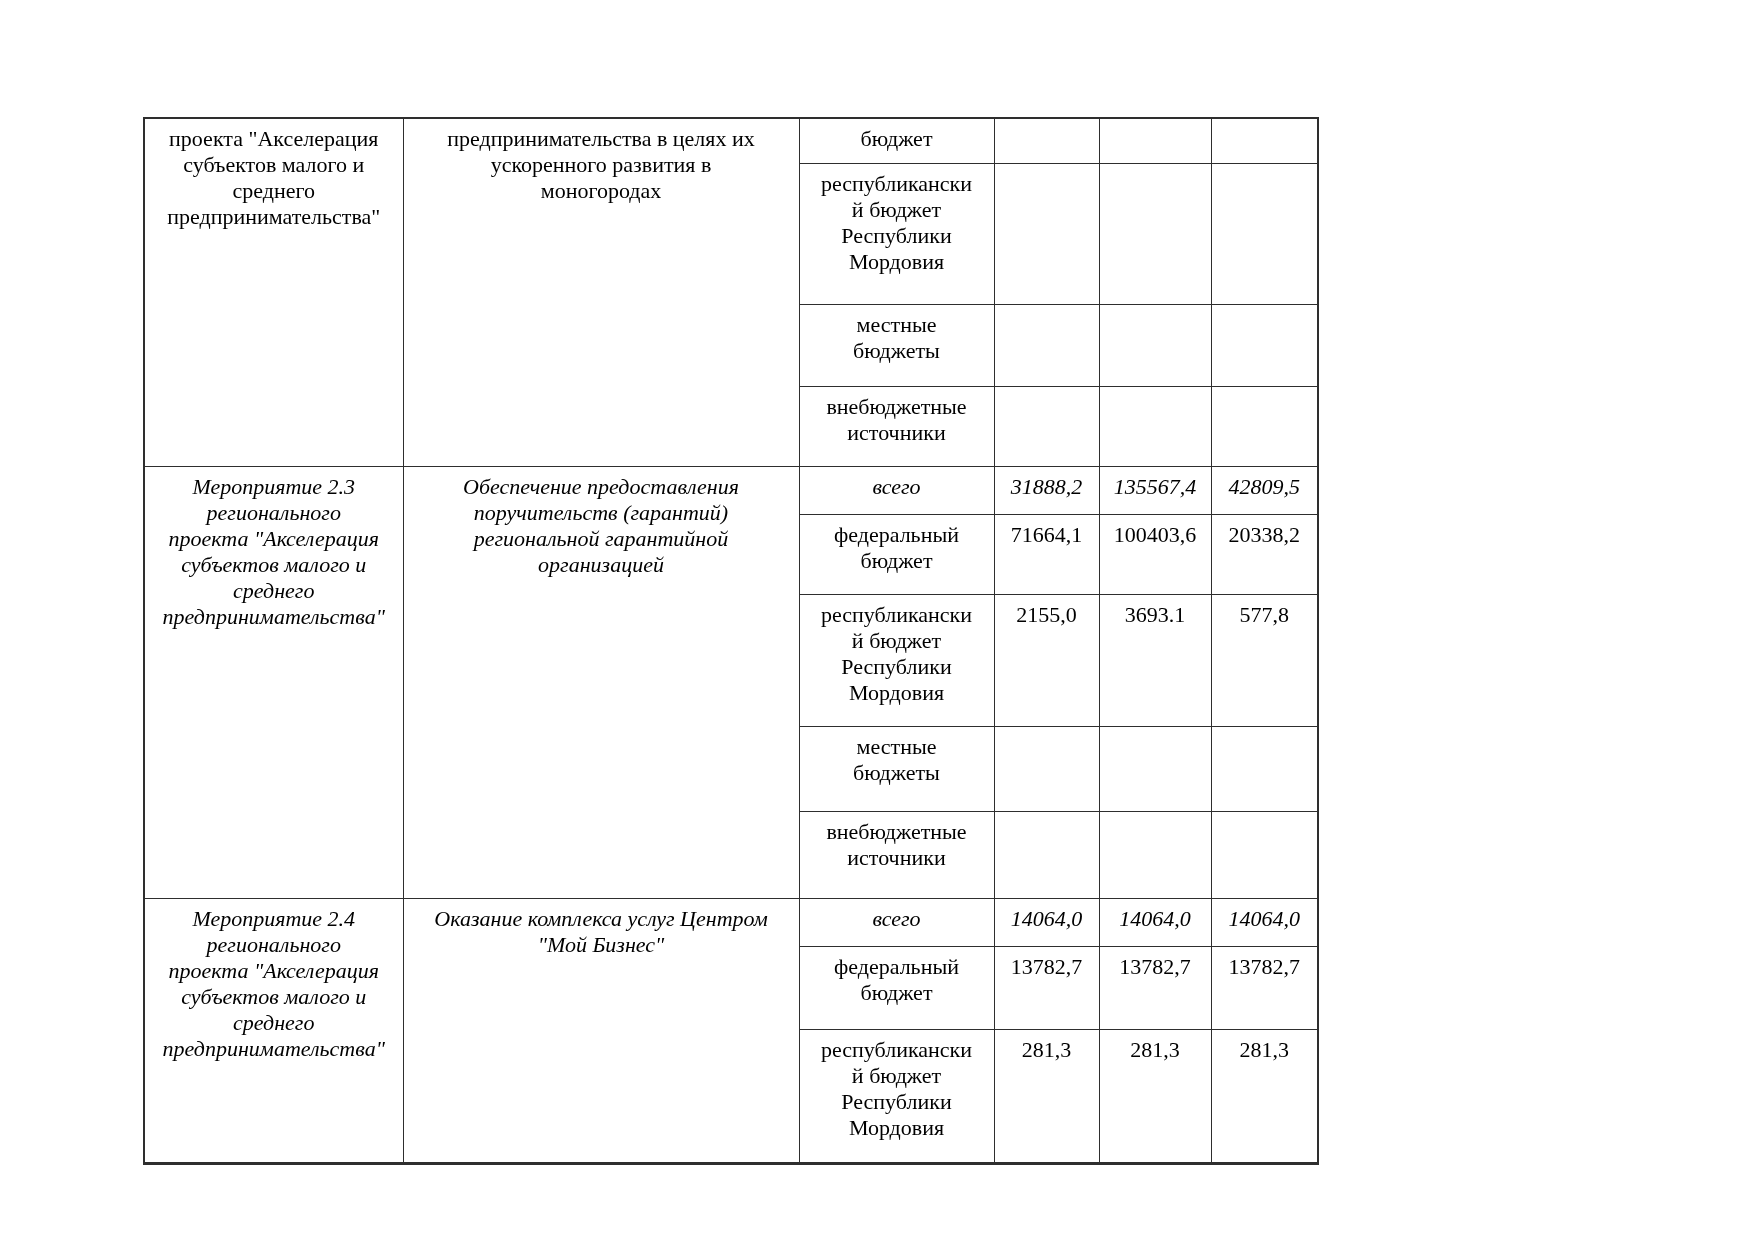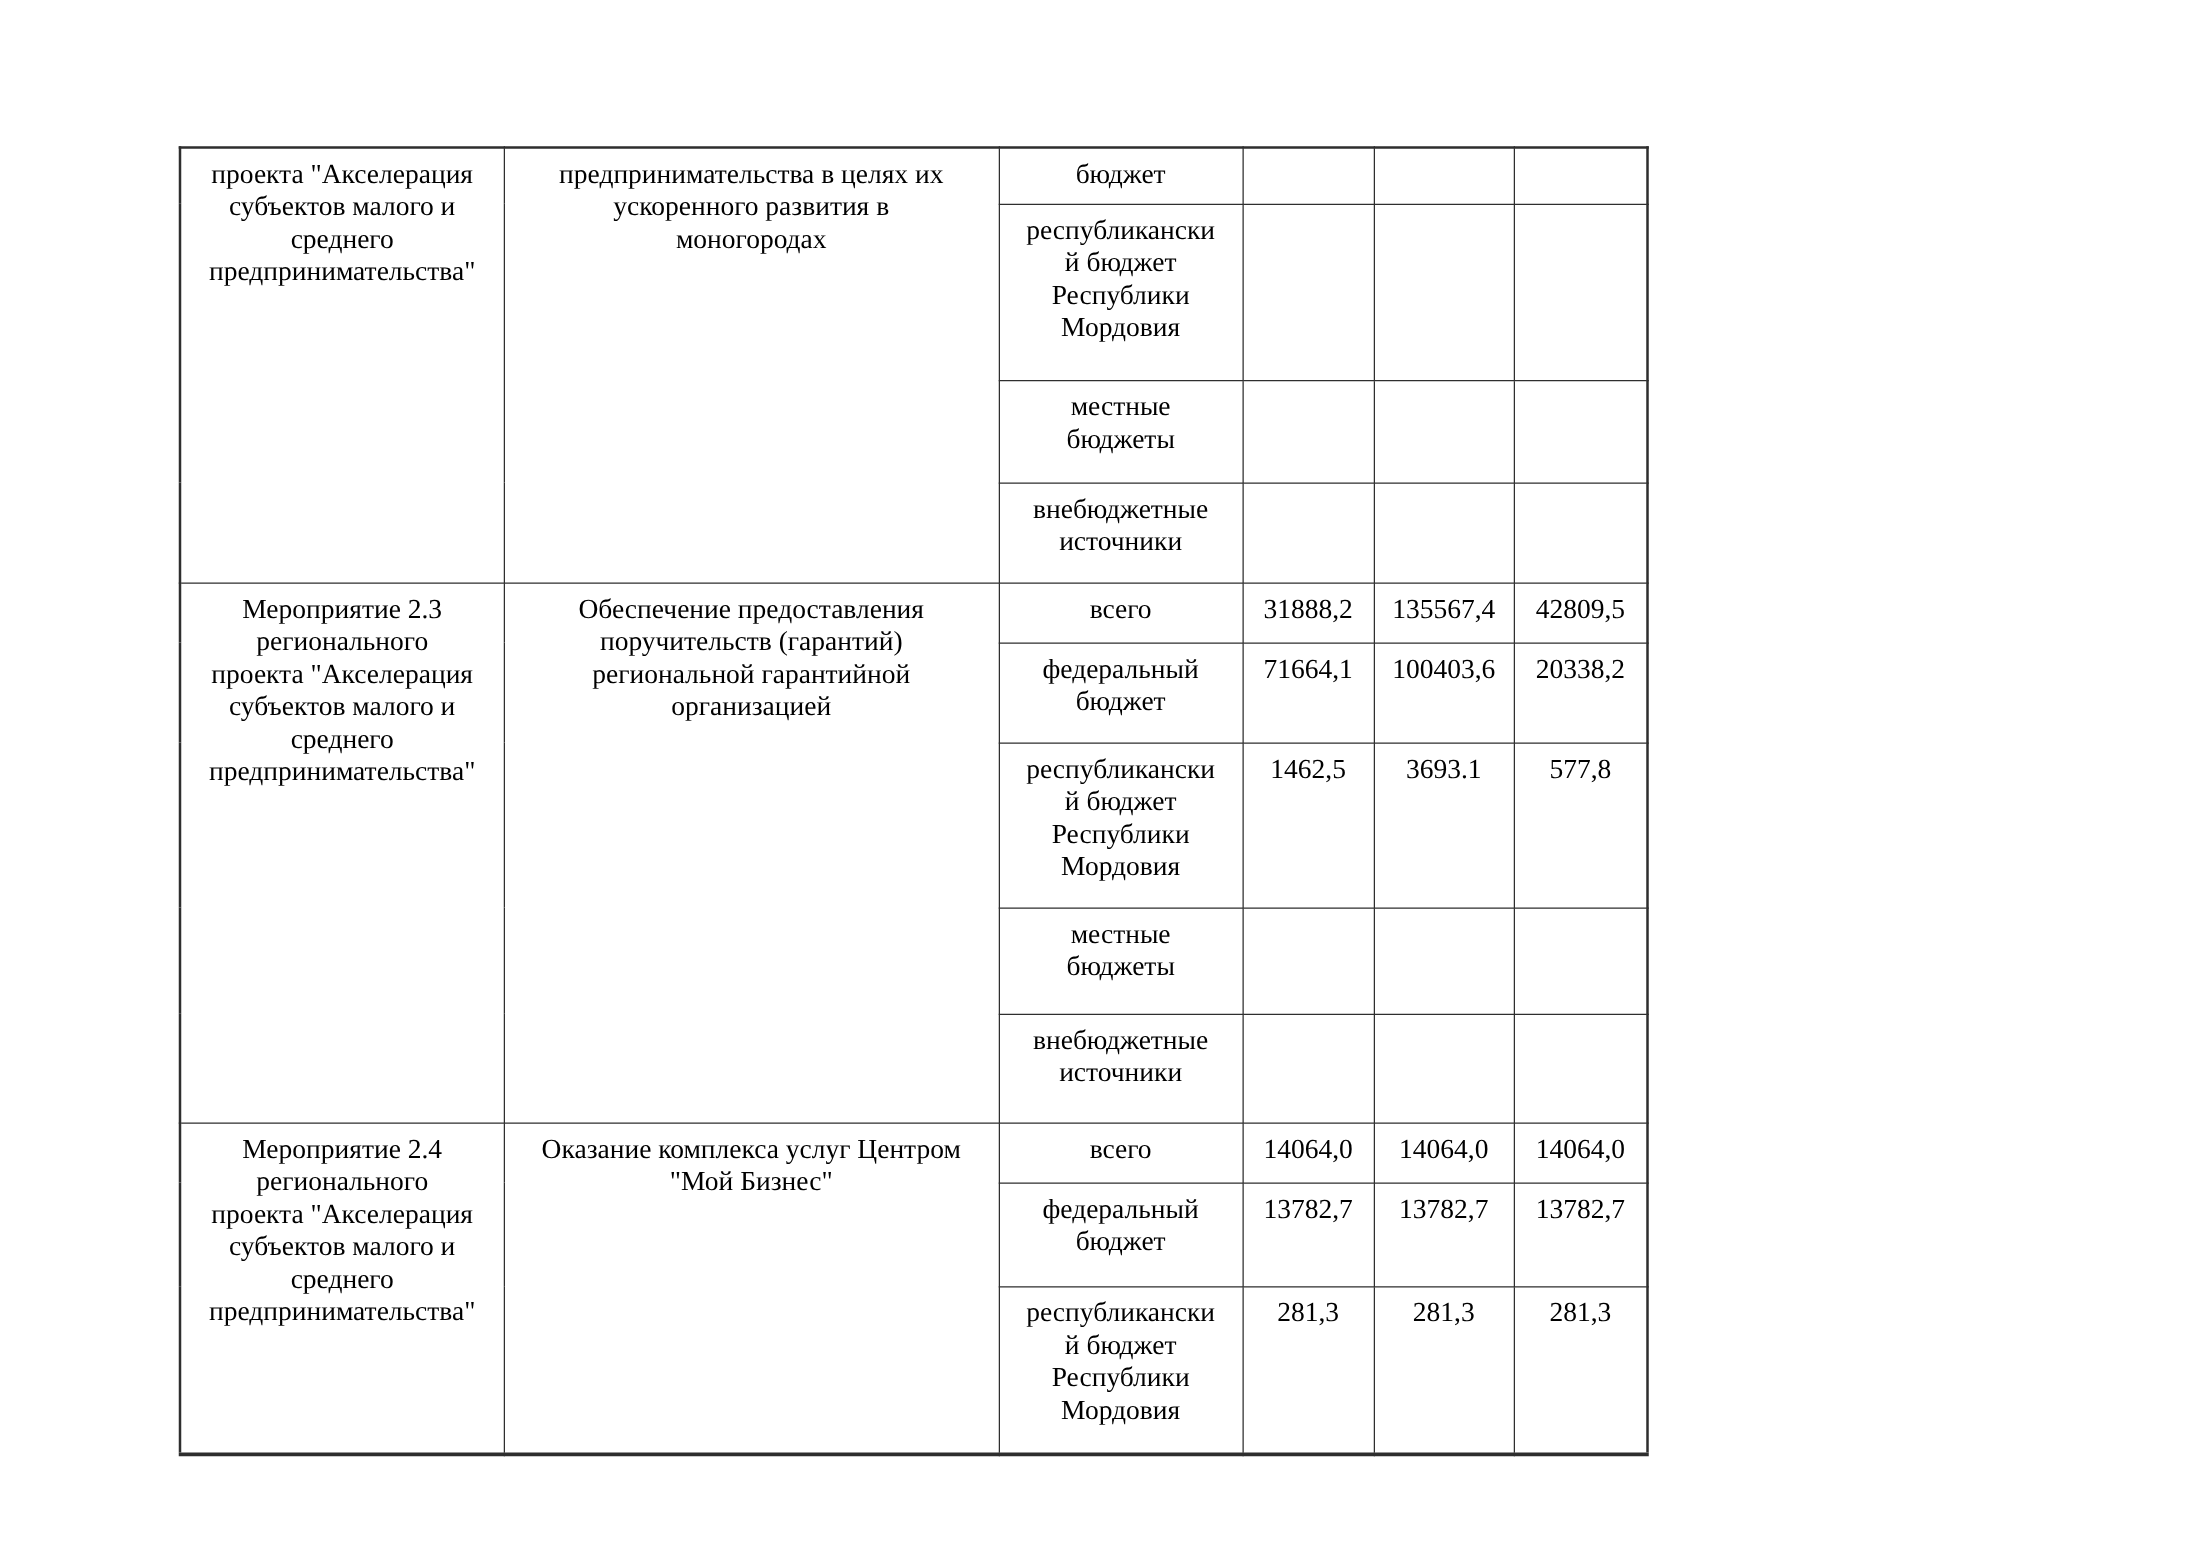--- a/index.html
+++ b/index.html
@@ -37,21 +37,21 @@
   col.c2 { width: 396px; }
   col.c3 { width: 195px; }
   col.c4 { width: 105px; }
   col.c5 { width: 112px; }
   col.c6 { width: 107px; }
   
   tr.rh45  { height: 45px; }
   tr.rh141 { height: 141px; }
   tr.rh82  { height: 82px; }
   tr.rh80  { height: 80px; }
-  tr.rh48  { height: 48px; }
+  tr.rh48  { height: 48px; font-style: italic; }
   tr.rh132 { height: 132px; }
   tr.rh85  { height: 85px; }
   tr.rh87  { height: 87px; }
   tr.rh83  { height: 83px; }
   tr.rh134 { height: 134px; }
 </style>
 </head>
 <body>
 
 <div class="page">
@@ -124,21 +124,21 @@
 бюджет</td>
         <td>71664,1</td>
         <td>100403,6</td>
         <td>20338,2</td>
       </tr>
       <tr class="rh132">
         <td>республикански
 й бюджет
 Республики
 Мордовия</td>
-        <td>1462,5</td>
+        <td>2155,0</td>
         <td>3693.1</td>
         <td>577,8</td>
       </tr>
       <tr class="rh85">
         <td>местные
 бюджеты</td>
         <td></td>
         <td></td>
         <td></td>
       </tr>

